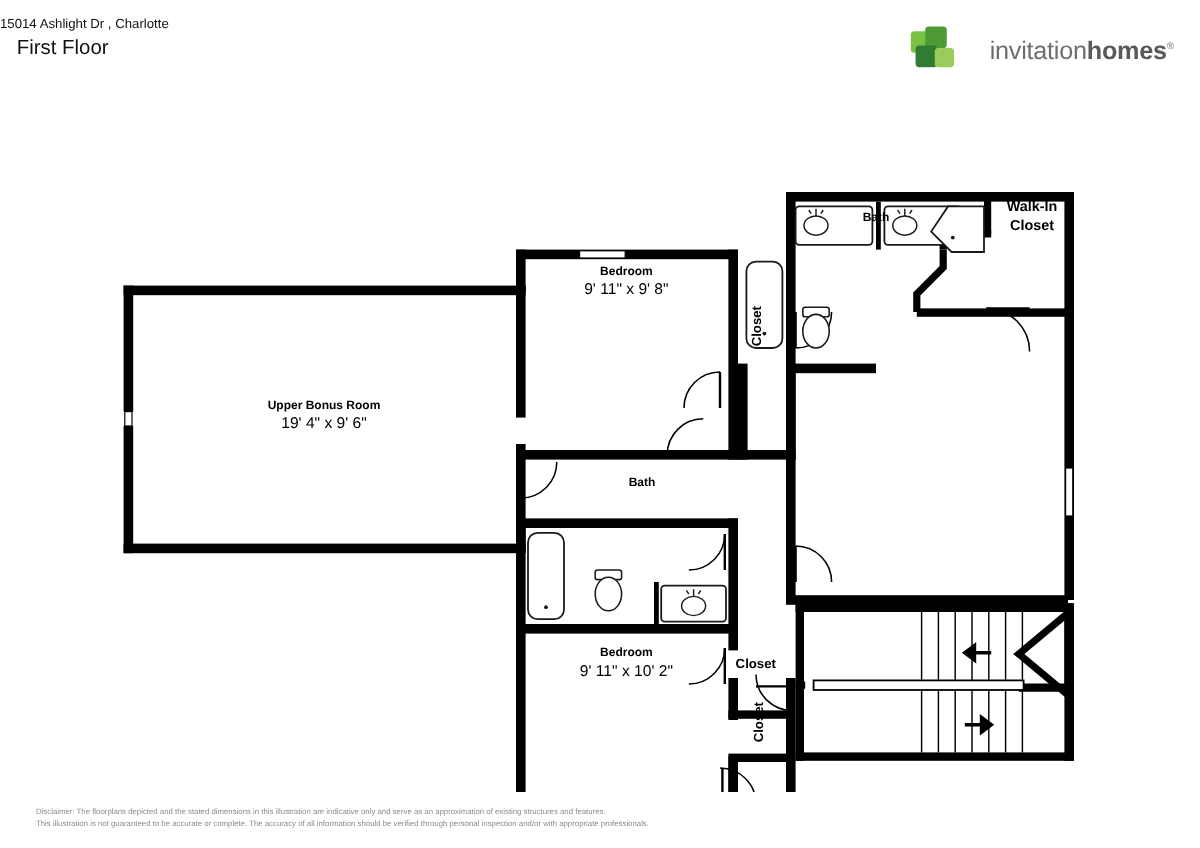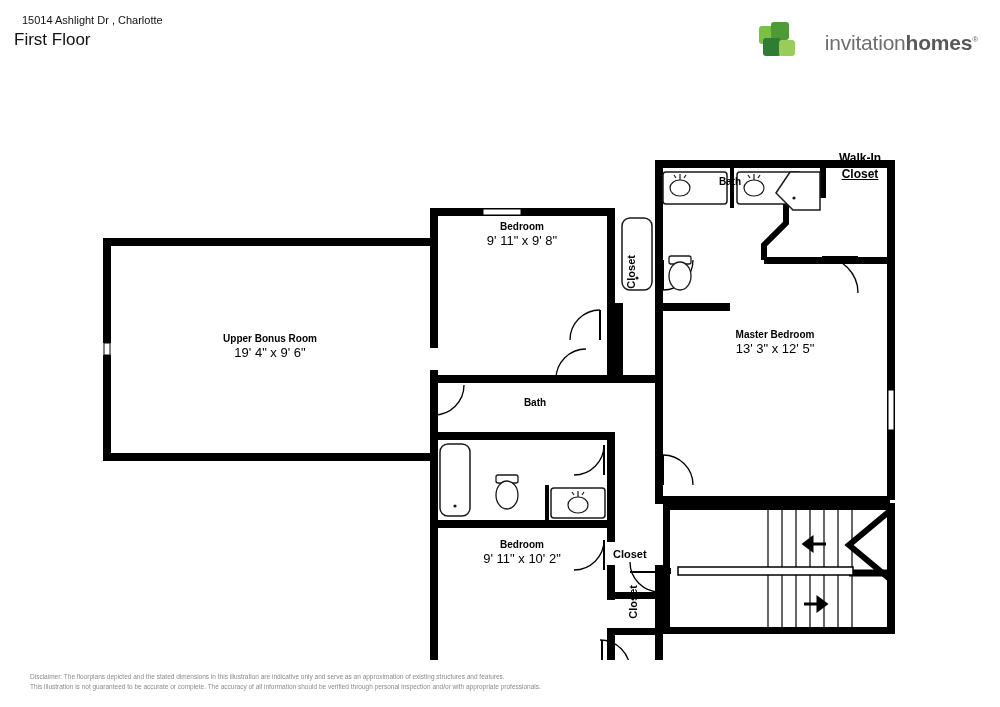--- a/index.html
+++ b/index.html
@@ -12,21 +12,21 @@
     height: 707px;
     position: relative;
     font-family: "Liberation Sans", sans-serif;
     color: #000000;
     overflow: hidden;
   }
 
   
   #header-address {
     position: absolute;
-    left: 22px;
+    left: 0;
     top: 13px;
     font-size: 11px;
     line-height: 15px;
     color: #111;
   }
   #header-floor {
     position: absolute;
     left: 14px;
     top: 32px;
     font-size: 17px;
@@ -313,34 +313,30 @@
   <div class="room-label" style="left:432px; top:160px; width:180px;">
     <span class="name">Bedroom</span>
     <span class="dims">9' 11" x 9' 8"</span>
   </div>
 
   <div class="room-label" style="left:432px; top:478px; width:180px;">
     <span class="name">Bedroom</span>
     <span class="dims">9' 11" x 10' 2"</span>
   </div>
 
-  <div class="room-label" style="left:665px; top:268px; width:220px;">
-    <span class="name">Master Bedroom</span>
-    <span class="dims">13' 3" x 12' 5"</span>
-  </div>
 
   <div class="room-label" style="left:680px; top:115px; width:100px;">
     <span class="name">Bath</span>
   </div>
 
   <div class="room-label" style="left:485px; top:336px; width:100px;">
     <span class="name">Bath</span>
   </div>
 
-  <div class="room-label small" style="left:815px; top:91px; width:90px;text-decoration:underline;">
+  <div class="room-label small" style="left:815px; top:105px; width:90px;">
     <span class="name">Walk-In</span>
     <span class="name">Closet</span>
   </div>
 
   <div class="vertical-label" style="left:625px; top:195px;">Closet</div>
 
   <div style="position:absolute; left:613px; top:488px; font-weight:bold; font-size:11px;">Closet</div>
 
   <div class="vertical-label" style="left:627px; top:525px;">Closet</div>
 

